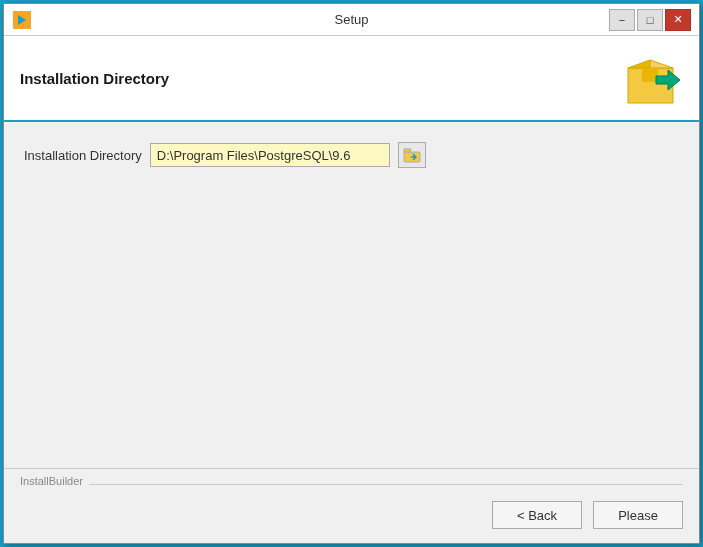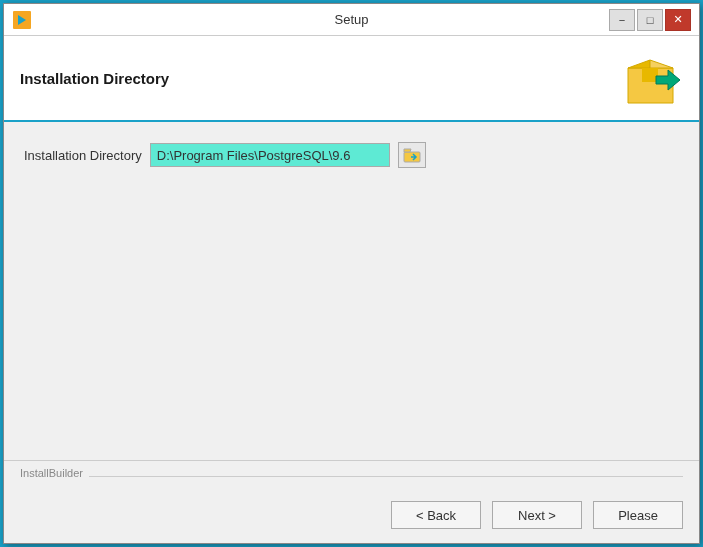--- a/index.html
+++ b/index.html
@@ -97,21 +97,21 @@
     }
     .field-label {
       color: #333;
       font-size: 13px;
       white-space: nowrap;
     }
     .field-input {
       width: 240px;
       height: 24px;
       border: 1px solid #aaa;
-      background: #5eead4;
+      background: #fef9c3;
       padding: 2px 6px;
       font-size: 13px;
       color: #333;
       outline: none;
     }
     .browse-btn {
       width: 28px;
       height: 26px;
       background: #e8e8e8;
       border: 1px solid #aaa;
@@ -146,21 +146,21 @@
       color: #333;
       padding: 0 12px;
       display: flex;
       align-items: center;
       justify-content: center;
     }
     .installbuilder-row {
       display: flex;
       align-items: center;
       gap: 6px;
-      margin-bottom: 10px;
+      margin-bottom: 2px;
     }
     .installbuilder-line {
       flex: 1;
       height: 1px;
       background: #ccc;
     }
     
     .pkg-icon {
       position: relative;
       width: 65px;
@@ -221,17 +221,16 @@
     </div>
   </div>
 
   <div class="footer-section">
     <div class="installbuilder-row">
       <span class="installbuilder-label">InstallBuilder</span>
       <div class="installbuilder-line"></div>
     </div>
     <div class="footer-buttons">
       <button class="footer-btn">&lt; Back</button>
-      <button class="footer-btn">Next &gt;</button>
       <button class="footer-btn">Please</button>
     </div>
   </div>
 </div>
 
 </body></html>

